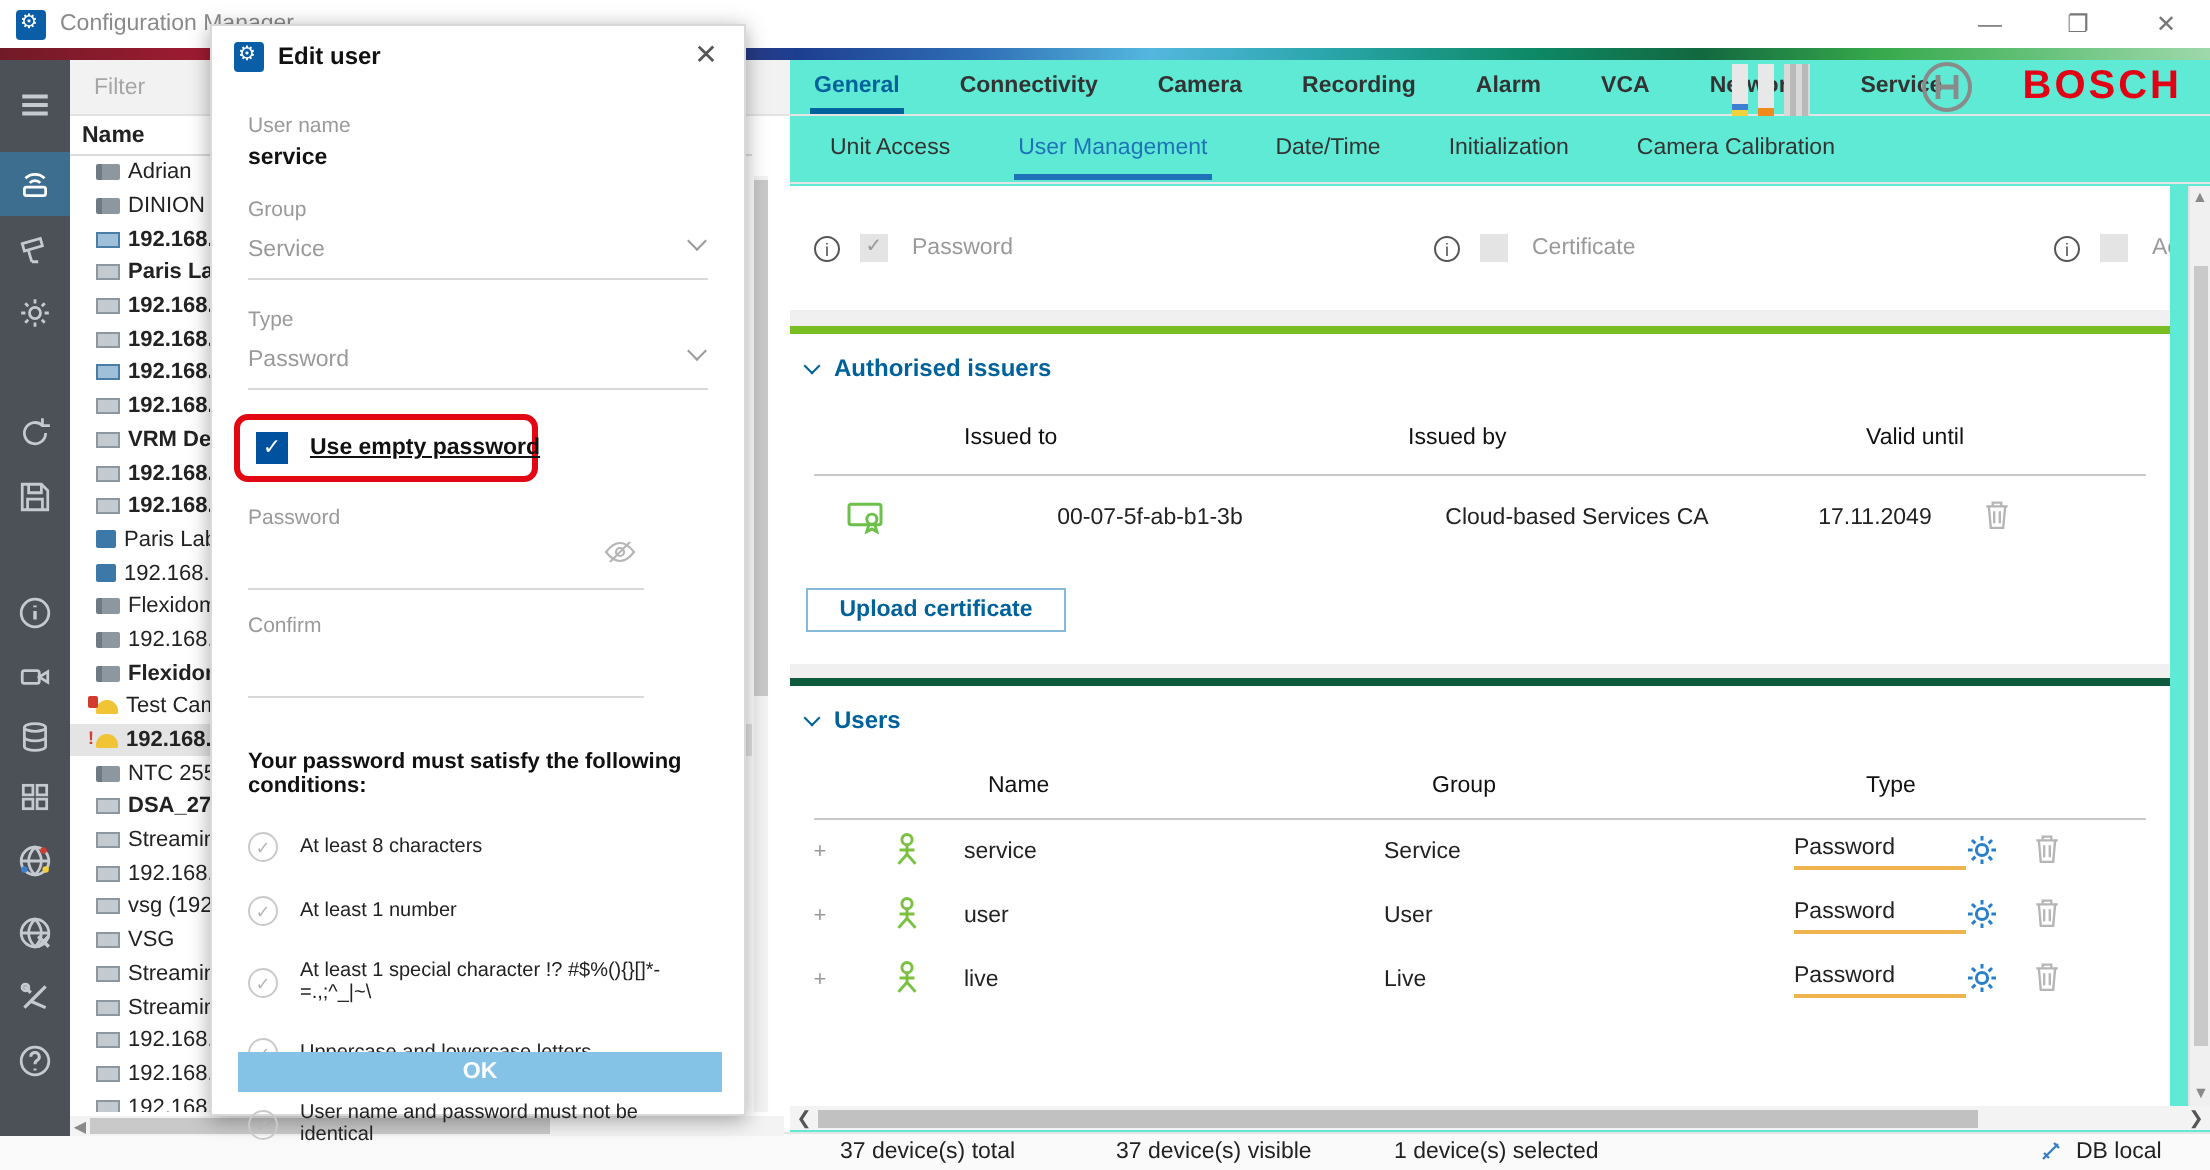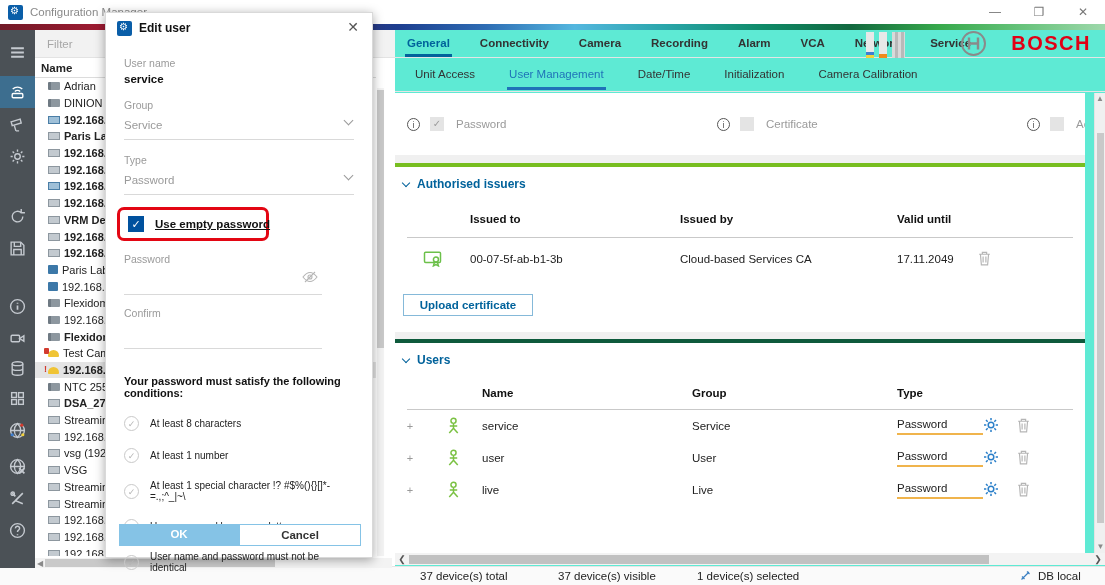--- a/index.html
+++ b/index.html
@@ -69,25 +69,25 @@
   .cbx { width:14px; height:14px; background:#e4e4e4; margin-right:12px; flex:none; text-align:center; line-height:13px; font-size:10px; color:#9a9a9a; }
   .opt-label { color:#9a9a9a; font-size:11.5px; }
   .gap8 { height:8px; }
   .hr-green { height:4px; background:#78be20; }
   .hr-darkgreen { height:4px; background:#0e5a3c; }
   .section { background:#fff; position:relative; }
   .section.issuers { height:165px; }
   .section.users { height:210px; }
   .sec-title { display:flex; align-items:center; padding:10px 0 0 8px; color:#00629b; font-weight:bold; font-size:12px; }
   .sec-chev { border:solid #00629b; border-width:0 1.5px 1.5px 0; padding:2.5px; transform:rotate(45deg); margin-right:8px; margin-top:-3px; }
-  .tbl-head { display:grid; font-weight:bold; font-size:11.5px; color:#111; }
+  .tbl-head { display:grid; font-weight:normal; font-size:11.5px; color:#111;gap:12px; }
   .issuers .tbl-head { grid-template-columns:75px 210px 217px 110px; margin-top:22px; }
   .users .tbl-head { grid-template-columns:87px 210px 205px 110px; margin-top:20px; }
   .tbl-sep { height:1px; background:#c9c9c9; margin:12px 12px 0 12px; }
-  .irow { display:grid; grid-template-columns:75px 210px 217px 81px 40px; align-items:center; height:42px; font-size:11.5px; color:#222; }
+  .irow { display:grid; grid-template-columns:75px 210px 217px 81px 40px; align-items:center; height:42px; font-size:11.5px; color:#222;text-align:center; }
   .irow .icon-cell { display:flex; justify-content:center; }
   .urow { display:grid; grid-template-columns:30px 57px 210px 205px 86px 34px 34px; align-items:center; height:32px; font-size:11.5px; color:#222; }
   .plus { color:#9a9a9a; font-size:11px; text-align:center; }
   .type-cell { border-bottom:2px solid #f0b44c; padding-bottom:3px; width:86px; }
   .outline-btn { display:inline-block; border:1px solid #85b9d9; background:#fff; color:#00629b; font-size:11.5px; font-weight:bold; text-align:center; padding:4px 0; width:130px; margin:14px 0 0 8px; }
   .main-vscroll { position:absolute; right:0; top:63px; width:11px; height:460px; background:#f0f0f0; border-left:1px solid #e3e3e3; }
   .vs-arrow { color:#8a8a8a; font-size:8px; text-align:center; height:12px; line-height:12px; }
   .vs-thumb { position:absolute; left:2px; top:40px; width:7px; height:390px; background:#c9c9c9; }
   .main-hscroll { position:absolute; left:0; top:523px; width:710px; height:12px; background:#f3f3f3; display:flex; align-items:center; }
   .hs-arrow { color:#555; font-size:9px; width:14px; text-align:center; }
@@ -606,15 +606,14 @@
           <span class="cond-lbl">Uppercase and lowercase letters</span>
         </div>
         <div class="cond">
           <span class="cond-ic">✓</span>
           <span class="cond-lbl">User name and password must not be identical</span>
         </div>
       </div>
   </div>
   <div class="dlg-btns">
     <div class="btn-ok">OK</div>
-    <div class="btn-cancel">Cancel</div>
   </div>
 </div>
 
 </body></html>

